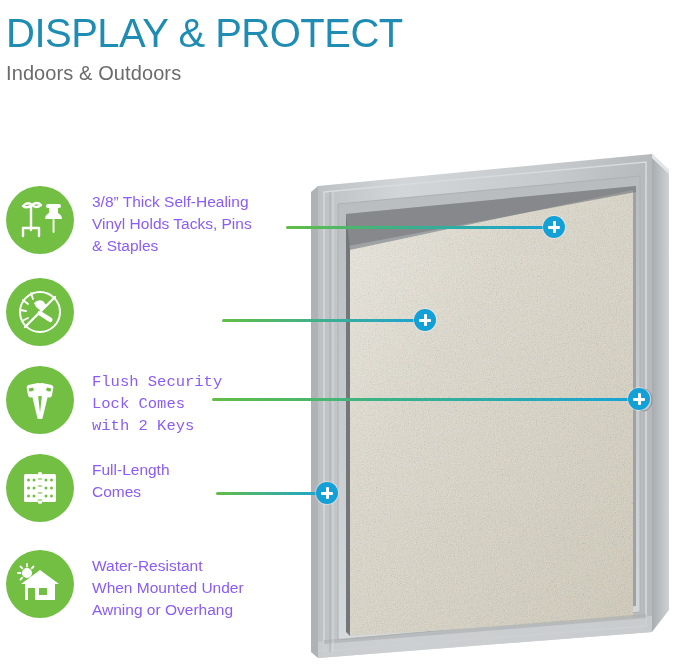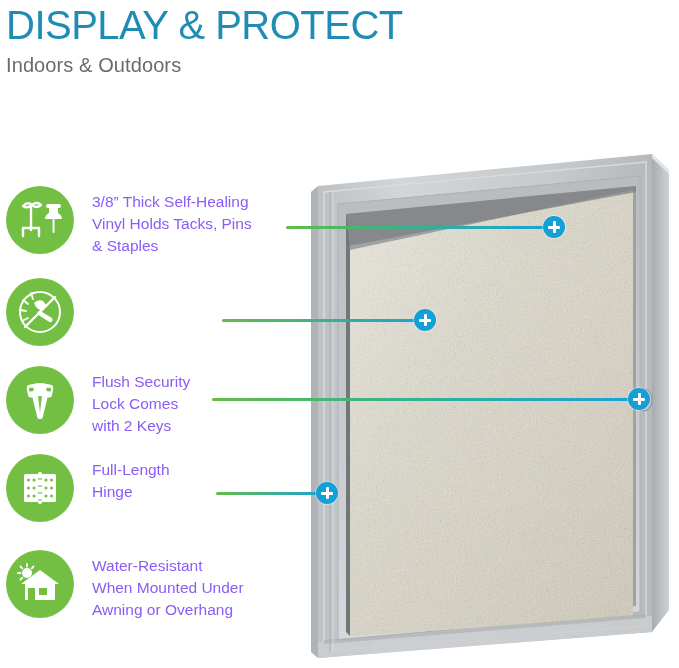--- a/index.html
+++ b/index.html
@@ -26,21 +26,21 @@
     width: 620px;
   }
   .headline {
     color: #1f8cb3;
     font-size: 40px;
     line-height: 46px;
     font-weight: 400;
     letter-spacing: -0.5px;
     white-space: nowrap;
   }
-  .headline.l1 { margin-top: 2px; }
+  .headline.l1 { margin-top: 10px; }
   .subhead {
     color: #6b6b6b;
     font-size: 20px;
     line-height: 26px;
     font-weight: 400;
     margin-top: 4px;
     letter-spacing: 0.1px;
   }
 
   
@@ -258,21 +258,21 @@
             <line x1="22" y1="26" x2="17" y2="22"></line>
             <line x1="20" y1="33" x2="14" y2="32"></line>
             <line x1="22" y1="40" x2="16" y2="43"></line>
             <line x1="27" y1="21" x2="25" y2="15"></line>
           </g>
           <line x1="19" y1="49" x2="49" y2="19" stroke="#ffffff" stroke-width="2.4" stroke-linecap="round"></line>
         </svg>
       </div>
     </div>
 
-    <div class="feature" style="top:180px;">
+    <div class="feature" style="top:180px;font-family:Liberation Mono, monospace;">
       <div class="badge">
         <svg viewBox="0 0 68 68">
           <g fill="#ffffff">
             <g transform="rotate(-10 34 34)">
               <path d="M26 17 h9 a3 3 0 0 1 3 3 v7 a3 3 0 0 1 -3 3 h-2.2 l-1.3 21 a1.6 1.6 0 0 1 -3.2 0 l-1.3 -21 h-1 a3 3 0 0 1 -3 -3 v-7 a3 3 0 0 1 3 -3 z"></path>
               <rect x="25" y="20.5" width="4.6" height="3.4" rx="1" fill="#72bf44"></rect>
             </g>
             <g transform="rotate(10 34 34)">
               <path d="M33 17 h9 a3 3 0 0 1 3 3 v7 a3 3 0 0 1 -3 3 h-1 l-1.3 21 a1.6 1.6 0 0 1 -3.2 0 l-1.3 -21 h-2.2 a3 3 0 0 1 -3 -3 v-7 a3 3 0 0 1 3 -3 z"></path>
               <rect x="38.4" y="20.5" width="4.6" height="3.4" rx="1" fill="#72bf44"></rect>
@@ -309,21 +309,21 @@
           </g>
           <g stroke="#72bf44" stroke-width="1.1">
             <line x1="31.9" y1="25" x2="36.1" y2="25"></line>
             <line x1="31.9" y1="32" x2="36.1" y2="32"></line>
             <line x1="31.9" y1="39" x2="36.1" y2="39"></line>
             <line x1="31.9" y1="46" x2="36.1" y2="46"></line>
           </g>
         </svg>
       </div>
       <div class="feat-text">Full-Length
-Hinge</div>
+Comes</div>
     </div>
 
     <div class="feature" style="top:364px;">
       <div class="badge">
         <svg viewBox="0 0 68 68">
           <g fill="#ffffff">
             <circle cx="21" cy="23" r="5"></circle>
             <g stroke="#ffffff" stroke-width="1.8" stroke-linecap="round">
               <line x1="21" y1="14" x2="21" y2="16.5"></line>
               <line x1="14.5" y1="16.5" x2="16.3" y2="18.3"></line>

